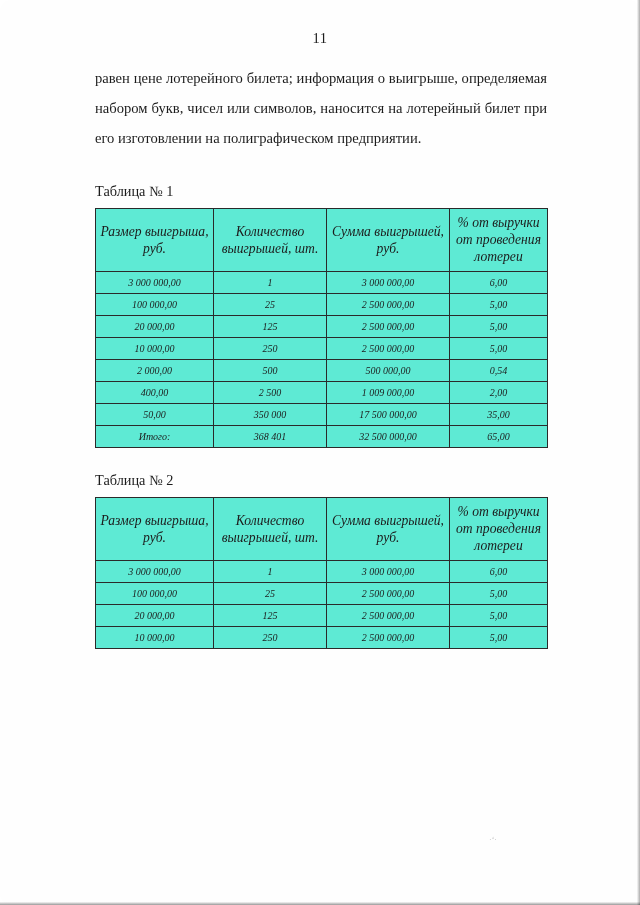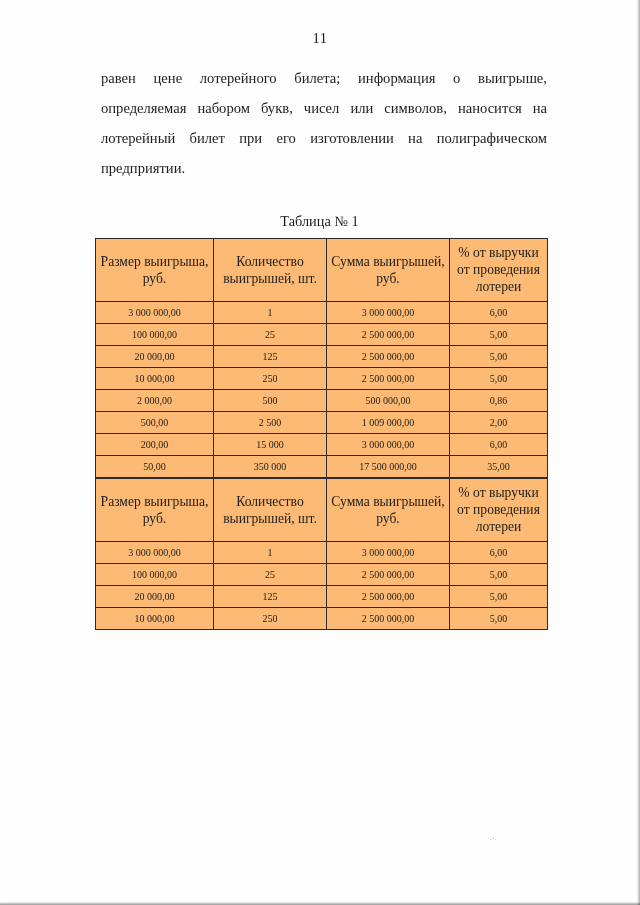--- a/index.html
+++ b/index.html
@@ -37,45 +37,46 @@
     font-size: 14.5px;
     letter-spacing: 0.5px;
   }
   .content {
     position: absolute;
     left: 95px;
     top: 63px;
     width: 452px;
   }
   p.body-par {
-    margin: 0 0 0 6px;
+    margin: 0 0 0 0;
     font-size: 14.6px;
     line-height: 30px;
     text-align: justify;
     text-justify: inter-word;
     text-indent: 0;
   }
   p.body-par.indented { text-indent: 38px; }
   p.body-par + p.body-par { margin-top: 0px; }
   .spacer-sm { height: 6px; }
 
   .table-caption {
     font-size: 14.3px;
-    text-align: center;
+    text-align: left;
     padding-right: 3px;
     margin-top: 24px;
     margin-bottom: 8px;
   }
 
   table.lottery {
     border-collapse: collapse;
     width: 452px;
     margin: 0 auto;
     table-layout: fixed;
-    background: #fdba74;
+    background: #5eead4;
+    font-style: italic;
   }
   table.lottery th, table.lottery td {
     border: 1px solid #2a2a2a;
     font-weight: normal;
     font-size: 10px;
     text-align: center;
     vertical-align: middle;
     padding: 1px 2px;
   }
   table.lottery th {
@@ -160,44 +161,45 @@
           <tr>
             <td>10 000,00</td>
             <td>250</td>
             <td>2 500 000,00</td>
             <td>5,00</td>
           </tr>
           <tr>
             <td>2 000,00</td>
             <td>500</td>
             <td>500 000,00</td>
-            <td>0,86</td>
-          </tr>
-          <tr>
-            <td>500,00</td>
+            <td>0,54</td>
+          </tr>
+          <tr>
+            <td>400,00</td>
             <td>2 500</td>
             <td>1 009 000,00</td>
             <td>2,00</td>
-          </tr>
-          <tr>
-            <td>200,00</td>
-            <td>15 000</td>
-            <td>3 000 000,00</td>
-            <td>6,00</td>
           </tr>
           <tr>
             <td>50,00</td>
             <td>350 000</td>
             <td>17 500 000,00</td>
             <td>35,00</td>
           </tr>
+          <tr>
+            <td>Итого:</td>
+            <td>368 401</td>
+            <td>32 500 000,00</td>
+            <td>65,00</td>
+          </tr>
         </tbody>
       </table>
     </div>
 
+    <div class="table-caption">Таблица № 2</div>
     <div class="table-wrap">
       <table class="lottery">
         <colgroup>
             <col class="c1">
             <col class="c2">
             <col class="c3">
             <col class="c4">
           </colgroup>
         <thead>
           <tr>

